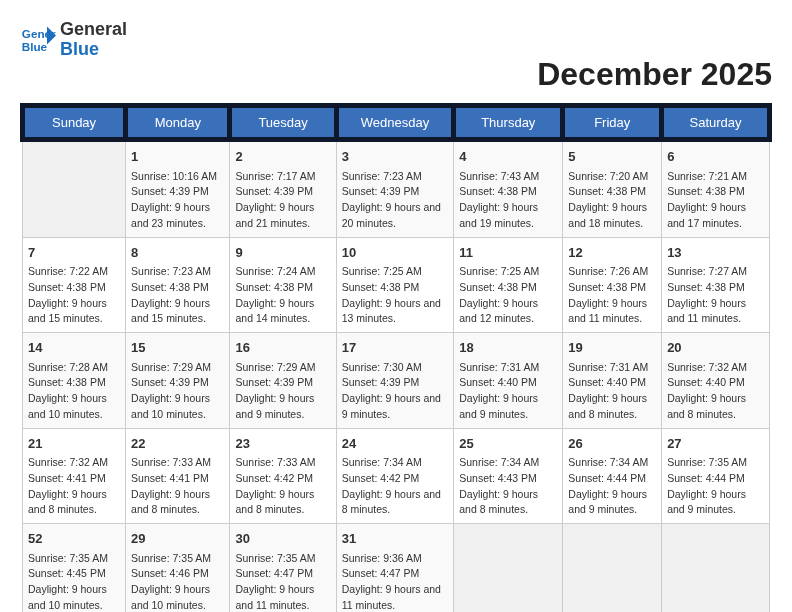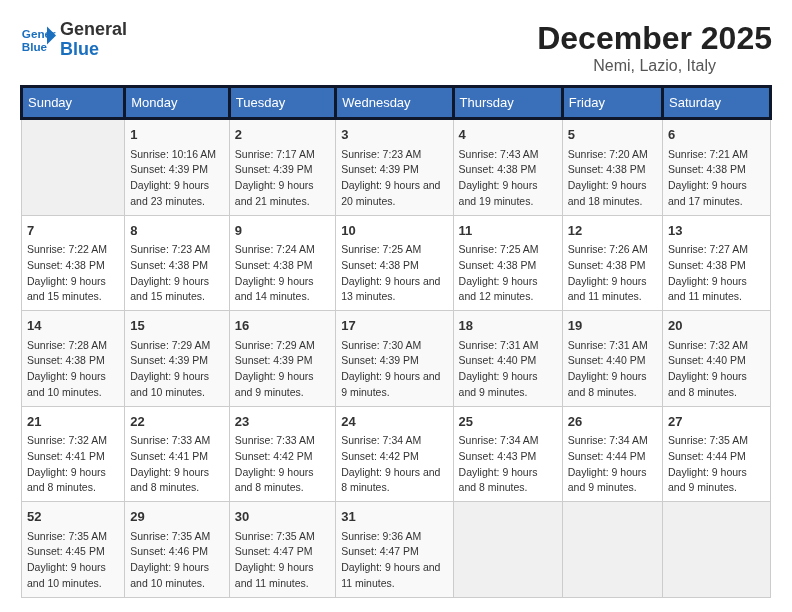--- a/index.html
+++ b/index.html
@@ -19,44 +19,45 @@
     .logo {
       display: flex;
       align-items: center;
     }
     .logo-icon {
       width: 36px;
       height: 36px;
       margin-right: 4px;
     }
     .title-block {
-      text-align: center;
+      text-align: left;
+      margin-top: 36px;
     }
     .month-title {
       font-size: 32px;
       font-weight: bold;
       color: #222;
     }
     .location-title {
       font-size: 16px;
       color: #555;
     }
     table {
       width: 100%;
       border-collapse: collapse;
       font-size: 11px;
     }
     thead tr th {
       background-color: #3a6fba;
       color: #fff;
       padding: 7px 5px;
-      text-align: left;
+      text-align: center;
       font-size: 13px;
       font-weight: normal;
-      border: 3px solid #0f172a;
+      border: 5px solid #0f172a;
     }
     tbody tr td {
       border: 1px solid #ccc;
       vertical-align: top;
       padding: 5px 5px;
       min-height: 80px;
       height: 90px;
       background: #fff;
       color: #333;
       font-size: 10.5px;
@@ -86,21 +87,20 @@
       <polygon points="30,5 40,15 30,25" fill="#1a6fbf"></polygon>
     </svg>
     <div>
       <div style="font-size:18px;font-weight:bold;color:#1a6fbf;line-height:1.1;">
         <span style="color:#333">General</span><br><span style="color:#1a6fbf">Blue</span>
       </div>
     </div>
   </div>
   <div class="title-block">
     <div class="month-title">December 2025</div>
-    <div class="location-title">Nemi, Lazio, Italy</div>
   </div>
 </div>
 
 <table>
   <thead>
     <tr>
     <th>Sunday</th>
         <th>Monday</th>
         <th>Tuesday</th>
         <th>Wednesday</th>

